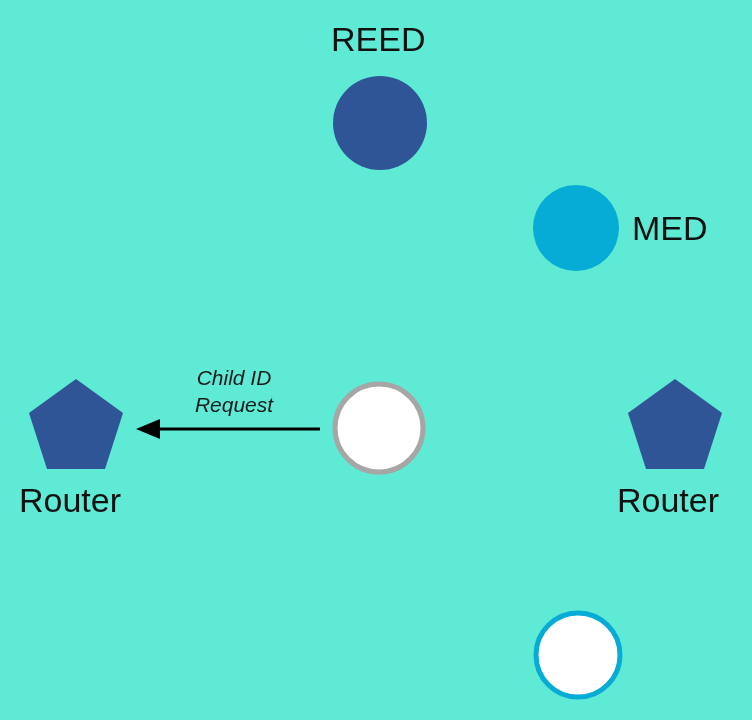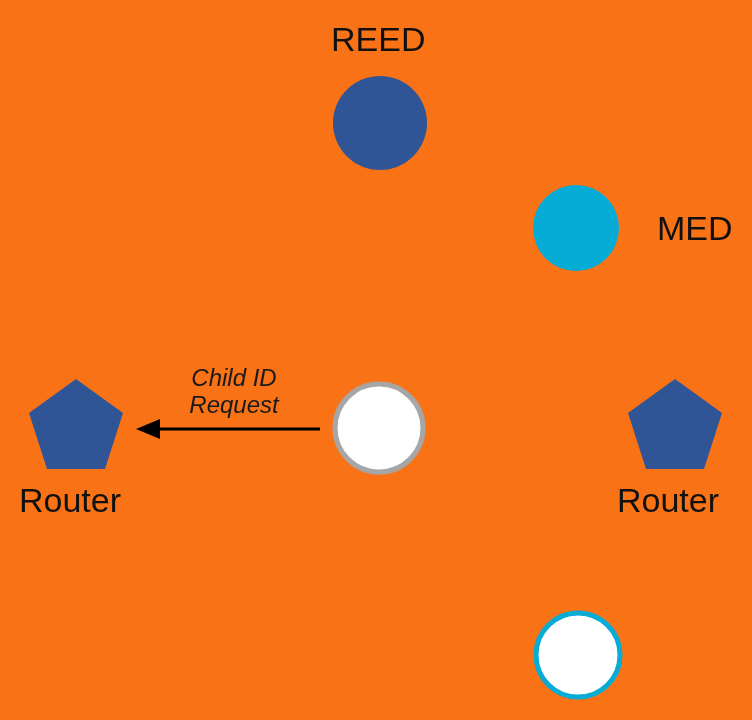--- a/index.html
+++ b/index.html
@@ -9,35 +9,35 @@
     background: #ffffff;
   }
   body {
     font-family: "Liberation Sans", sans-serif;
     -webkit-font-smoothing: antialiased;
   }
   #diagram-canvas {
     position: relative;
     width: 752px;
     height: 720px;
-    background: #f97316;
+    background: #5eead4;
     overflow: hidden;
   }
   .node-label {
     position: absolute;
     color: #111111;
     font-size: 34px;
     line-height: 34px;
     white-space: nowrap;
     font-family: "Liberation Sans", sans-serif;
   }
   .edge-label {
     position: absolute;
     color: #1a1a1a;
-    font-size: 24px;
+    font-size: 21px;
     line-height: 27px;
     font-style: italic;
     text-align: center;
     white-space: pre-line;
     font-family: "Liberation Sans", sans-serif;
   }
   svg.shape-layer {
     position: absolute;
     top: 0;
     left: 0;
@@ -66,21 +66,21 @@
     <circle cx="578" cy="655" r="42" fill="#ffffff" stroke="#06ACD6" stroke-width="5"></circle>
 
     <g>
       <line x1="320" y1="429" x2="152" y2="429" stroke="#000000" stroke-width="3"></line>
       <polygon points="136,429 160,419 160,439" fill="#000000"></polygon>
     </g>
   </svg>
 
   <div class="node-label" style="left:331px; top:22px;">REED</div>
 
-  <div class="node-label" style="left:632px; top:211px;margin-left:25px;">MED</div>
+  <div class="node-label" style="left:632px; top:211px;">MED</div>
 
   <div class="node-label" style="left:19px; top:483px;">Router</div>
 
   <div class="node-label" style="left:617px; top:483px;">Router</div>
 
 
   <div class="edge-label" style="left:159px; top:364px; width:150px;">Child ID
 Request</div>
 
 </div>

